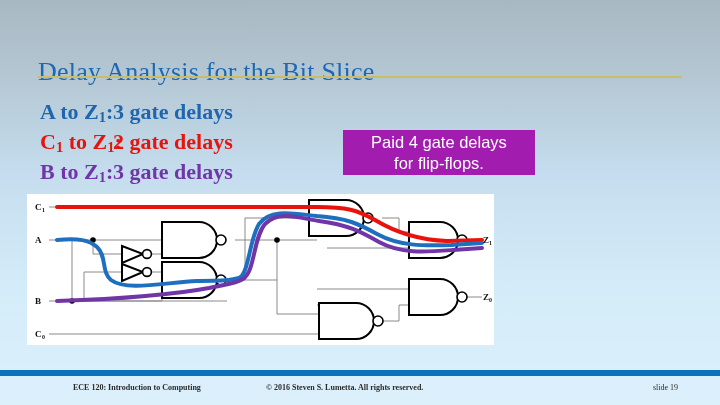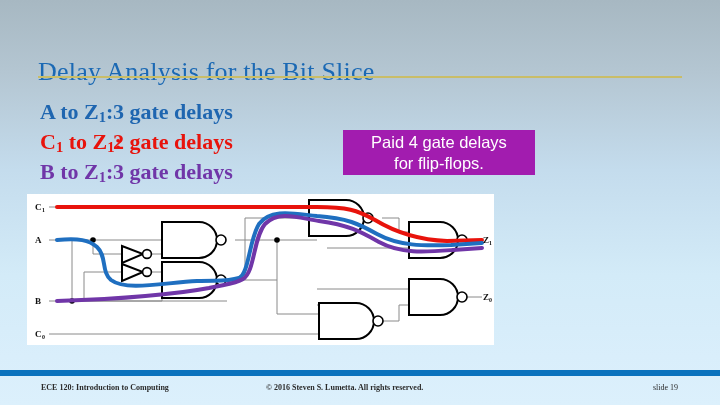--- a/index.html
+++ b/index.html
@@ -52,21 +52,21 @@
   .circuit{
     position:absolute;left:27px;top:194px;width:467px;height:151px;
     background:#ffffff;
   }
   .circuit svg{display:block;}
 
   
   .footer-bar{position:absolute;left:0;top:370px;width:720px;height:6px;background:#0a72bd;}
   .footer{position:absolute;top:383px;left:0;width:720px;height:14px;
     font-family:"Liberation Serif", serif;font-size:8px;font-weight:bold;color:#2b2b2b;}
-  .f-left{position:absolute;left:24px;top:0;padding-left:17px;}
+  .f-left{position:absolute;left:56px;top:0;padding-left:17px;}
   .f-mid{position:absolute;left:266px;top:0;}
   .f-right{position:absolute;left:653px;top:0;font-weight:normal;}
 </style>
 </head>
 <body>
 
 <div class="slide">
 
   <div class="title">Delay Analysis for the Bit Slice</div>
   <div class="title-rule"></div>

